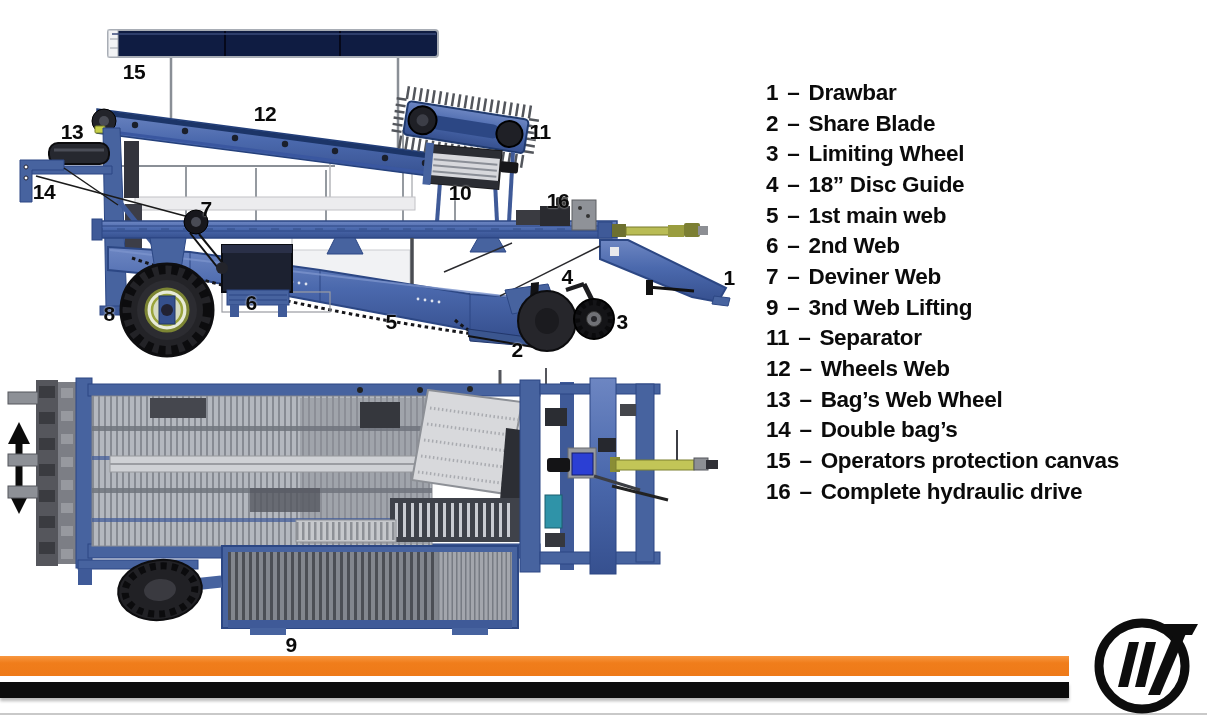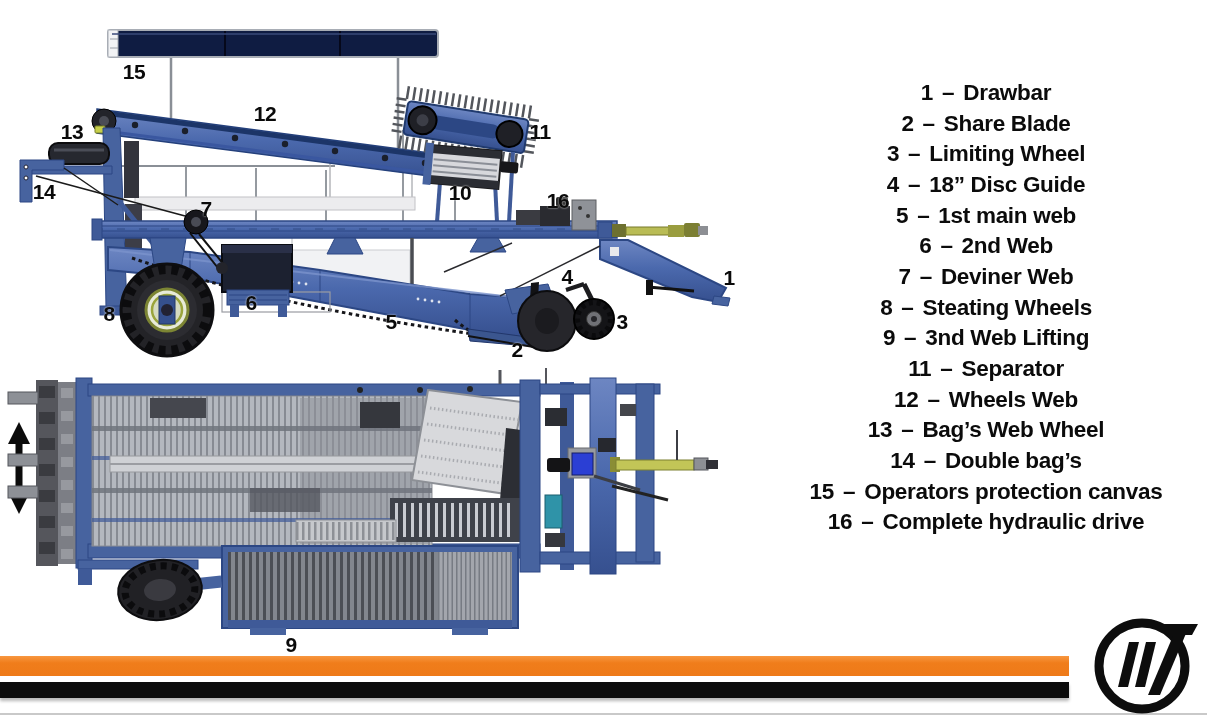--- a/index.html
+++ b/index.html
@@ -13,21 +13,21 @@
   .callout-layer{position:absolute;left:0;top:0;width:100%;height:100%;pointer-events:none;}
   .callout{
     position:absolute;transform:translate(-50%,-50%);
     font-weight:700;font-size:21px;color:#0a0a0a;letter-spacing:-0.5px;
     text-shadow:0 0 2px rgba(255,255,255,.9);white-space:nowrap;
   }
   .legend{
     position:absolute;left:766px;top:78px;width:440px;
     color:#0b0b0b;font-weight:700;font-size:22.5px;letter-spacing:-0.3px;
   }
-  .legend-row{line-height:30.65px;white-space:nowrap;text-align:center;}
+  .legend-row{line-height:30.65px;white-space:nowrap;}
   .lg-dash{margin:0 9px;}
   .stripe-orange{
     position:absolute;left:0;top:656px;width:1069px;height:20px;
     background:linear-gradient(180deg,#f89740 0%,#f07d1b 35%,#ee7a19 100%);
   }
   .stripe-black{
     position:absolute;left:0;top:682px;width:1069px;height:16px;
     background:#0c0c0c;box-shadow:0 3px 3px rgba(0,0,0,.28);
   }
   .bottom-hairline{
@@ -392,21 +392,20 @@
     </div>
 
   <div class="legend">
       <div class="legend-row"><span class="lg-num">1</span><span class="lg-dash">–</span><span class="lg-name">Drawbar</span></div>
       <div class="legend-row"><span class="lg-num">2</span><span class="lg-dash">–</span><span class="lg-name">Share Blade</span></div>
       <div class="legend-row"><span class="lg-num">3</span><span class="lg-dash">–</span><span class="lg-name">Limiting Wheel</span></div>
       <div class="legend-row"><span class="lg-num">4</span><span class="lg-dash">–</span><span class="lg-name">18” Disc Guide</span></div>
       <div class="legend-row"><span class="lg-num">5</span><span class="lg-dash">–</span><span class="lg-name">1st main web</span></div>
       <div class="legend-row"><span class="lg-num">6</span><span class="lg-dash">–</span><span class="lg-name">2nd Web</span></div>
       <div class="legend-row"><span class="lg-num">7</span><span class="lg-dash">–</span><span class="lg-name">Deviner Web</span></div>
-      <div class="legend-row"><span class="lg-num">8</span><span class="lg-dash">–</span><span class="lg-name">Steating Wheels</span></div>
       <div class="legend-row"><span class="lg-num">9</span><span class="lg-dash">–</span><span class="lg-name">3nd Web Lifting</span></div>
       <div class="legend-row"><span class="lg-num">11</span><span class="lg-dash">–</span><span class="lg-name">Separator</span></div>
       <div class="legend-row"><span class="lg-num">12</span><span class="lg-dash">–</span><span class="lg-name">Wheels Web</span></div>
       <div class="legend-row"><span class="lg-num">13</span><span class="lg-dash">–</span><span class="lg-name">Bag’s Web Wheel</span></div>
       <div class="legend-row"><span class="lg-num">14</span><span class="lg-dash">–</span><span class="lg-name">Double bag’s</span></div>
       <div class="legend-row"><span class="lg-num">15</span><span class="lg-dash">–</span><span class="lg-name">Operators protection canvas</span></div>
       <div class="legend-row"><span class="lg-num">16</span><span class="lg-dash">–</span><span class="lg-name">Complete hydraulic drive</span></div>
     </div>
 
   <div class="stripe-orange"></div>

